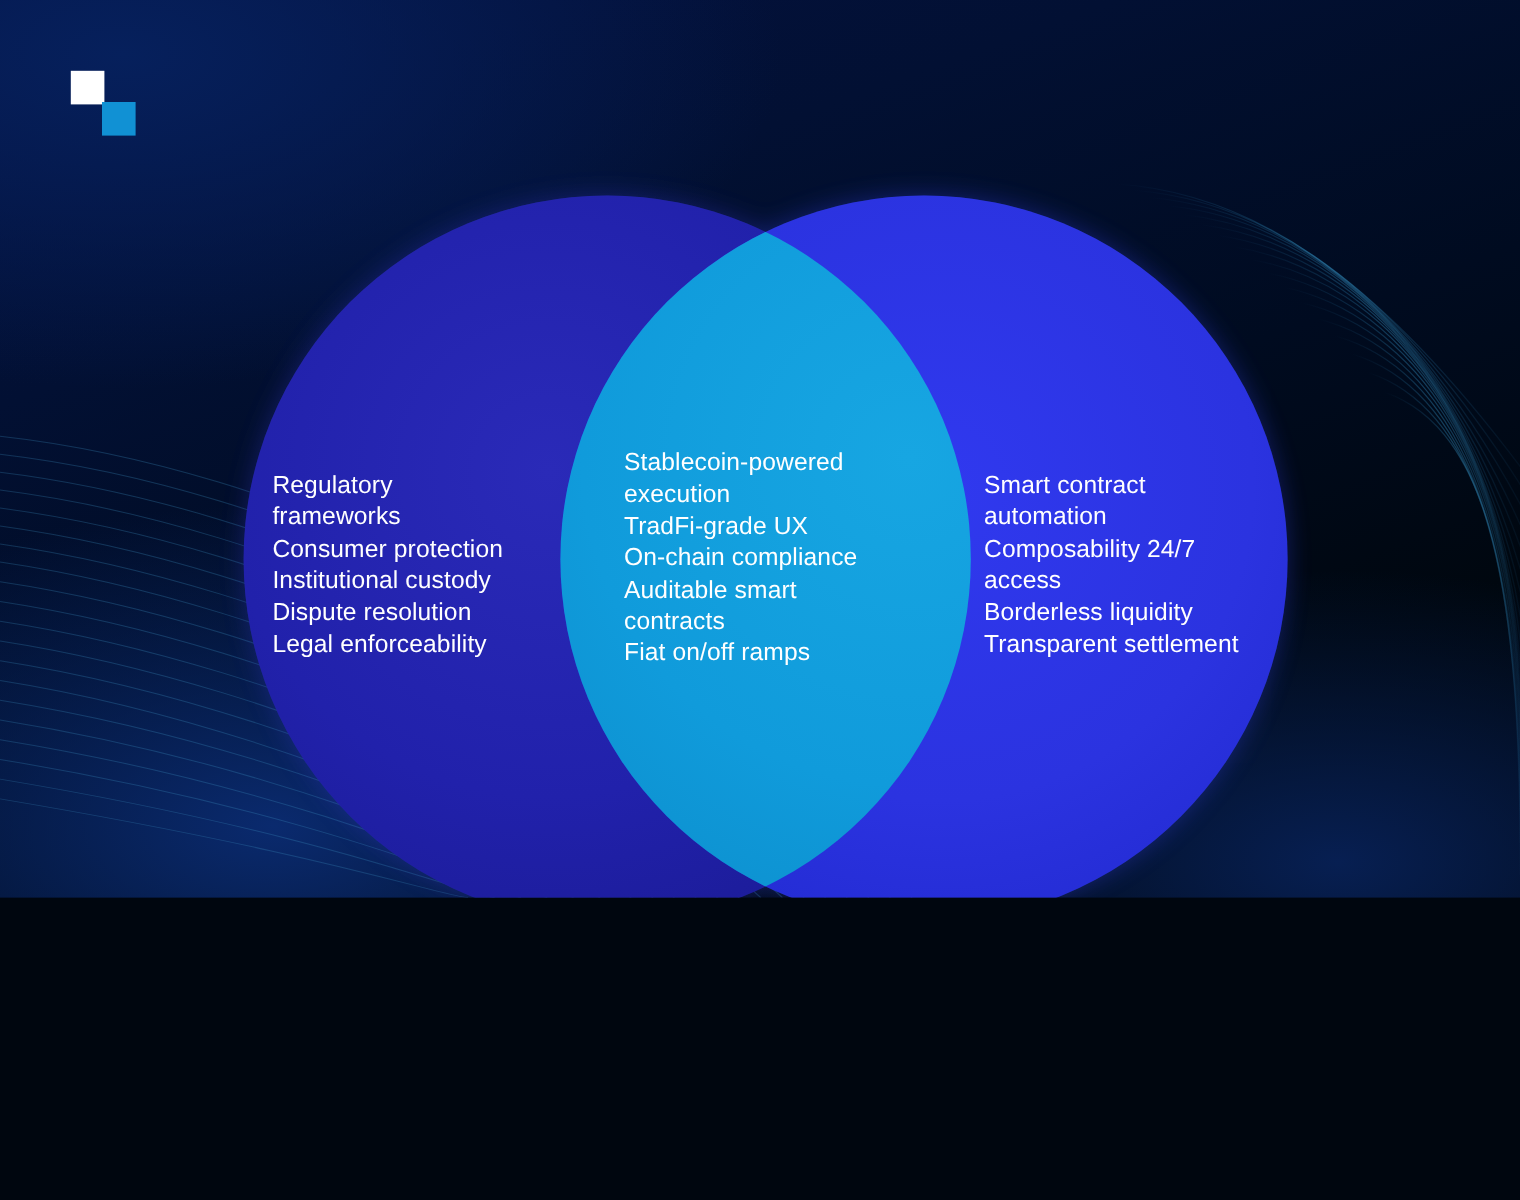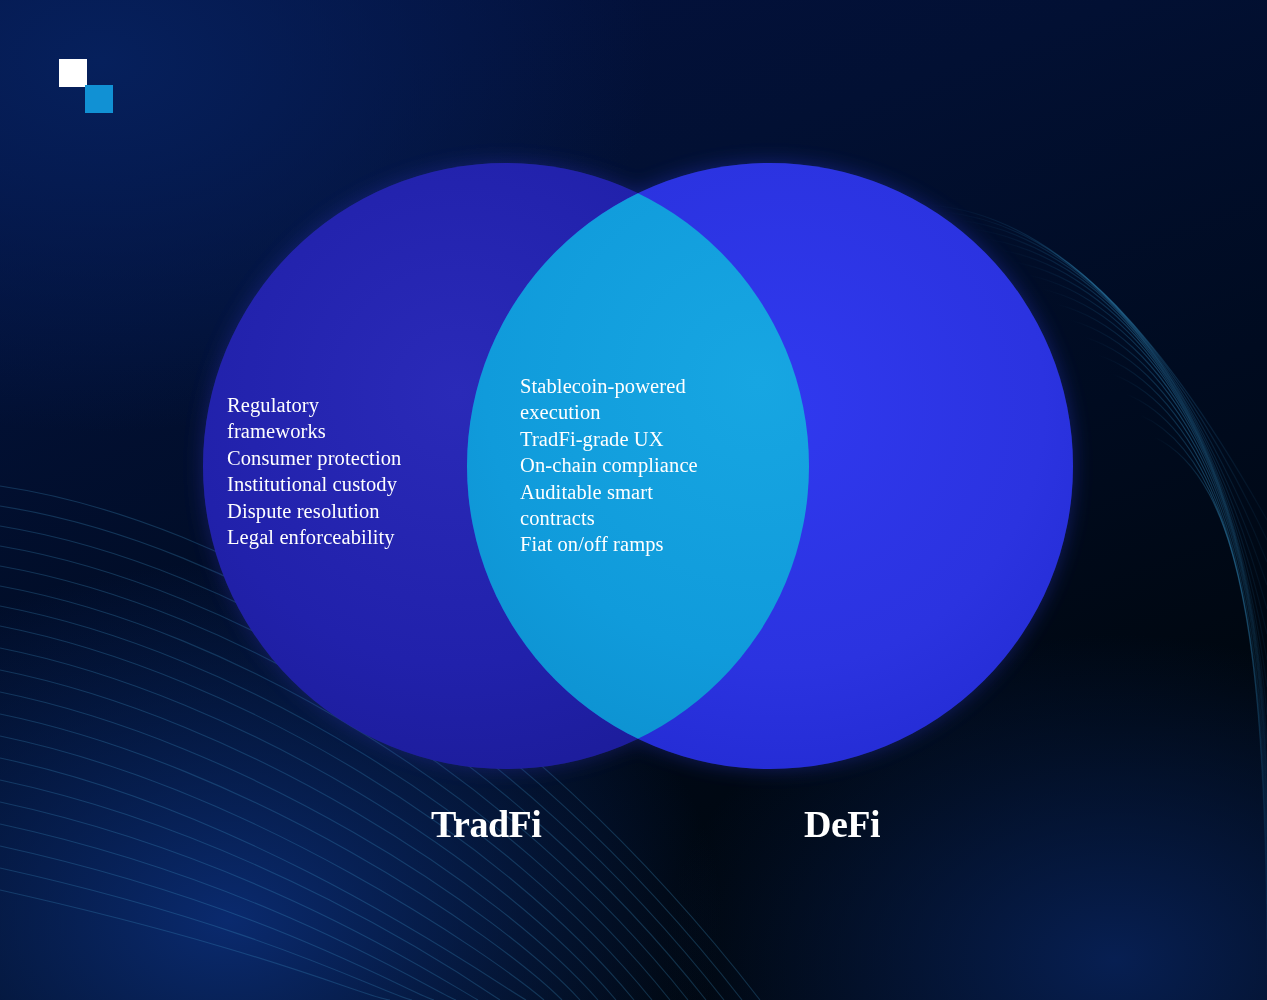--- a/index.html
+++ b/index.html
@@ -9,28 +9,27 @@
     width:1267px;
     height:1000px;
     overflow:hidden;
     background:#00060f;
     font-family:"Liberation Sans", sans-serif;
   }
 
   #stage {
     position:relative;
     width:1267px;
-    height:1000px;
+    height:748px;
     overflow:hidden;
     background:
       radial-gradient(ellipse 70% 60% at 8% 6%,   #06205c 0%, rgba(6,32,92,0) 62%),
       radial-gradient(ellipse 60% 55% at 18% 92%, #0a2a6e 0%, rgba(10,42,110,0) 65%),
       radial-gradient(ellipse 55% 50% at 88% 96%, #071f52 0%, rgba(7,31,82,0) 65%),
       linear-gradient(160deg, #041243 0%, #021033 28%, #000b20 55%, #00070f 78%, #000509 100%);
-    font-family: Liberation Serif, serif;
   }
 
   
   .fibers { position:absolute; inset:0; pointer-events:none; }
   .fibers svg { width:100%; height:100%; display:block; }
 
   
   #logo {
     position:absolute;
     left:59px; top:59px;
@@ -203,17 +202,23 @@
 Legal enforceability</div>
 
   <div class="col" id="col-center">Stablecoin-powered
 execution
 TradFi-grade UX
 On-chain compliance
 Auditable smart
 contracts
 Fiat on/off ramps</div>
 
+  <div class="col" id="col-right">Smart contract
+automation
+Composability 24/7
+access
+Borderless liquidity
+Transparent settlement</div>
 
   <div class="venn-label" id="label-tradfi">TradFi</div>
   <div class="venn-label" id="label-defi">DeFi</div>
 
 </div>
 
 </body></html>

